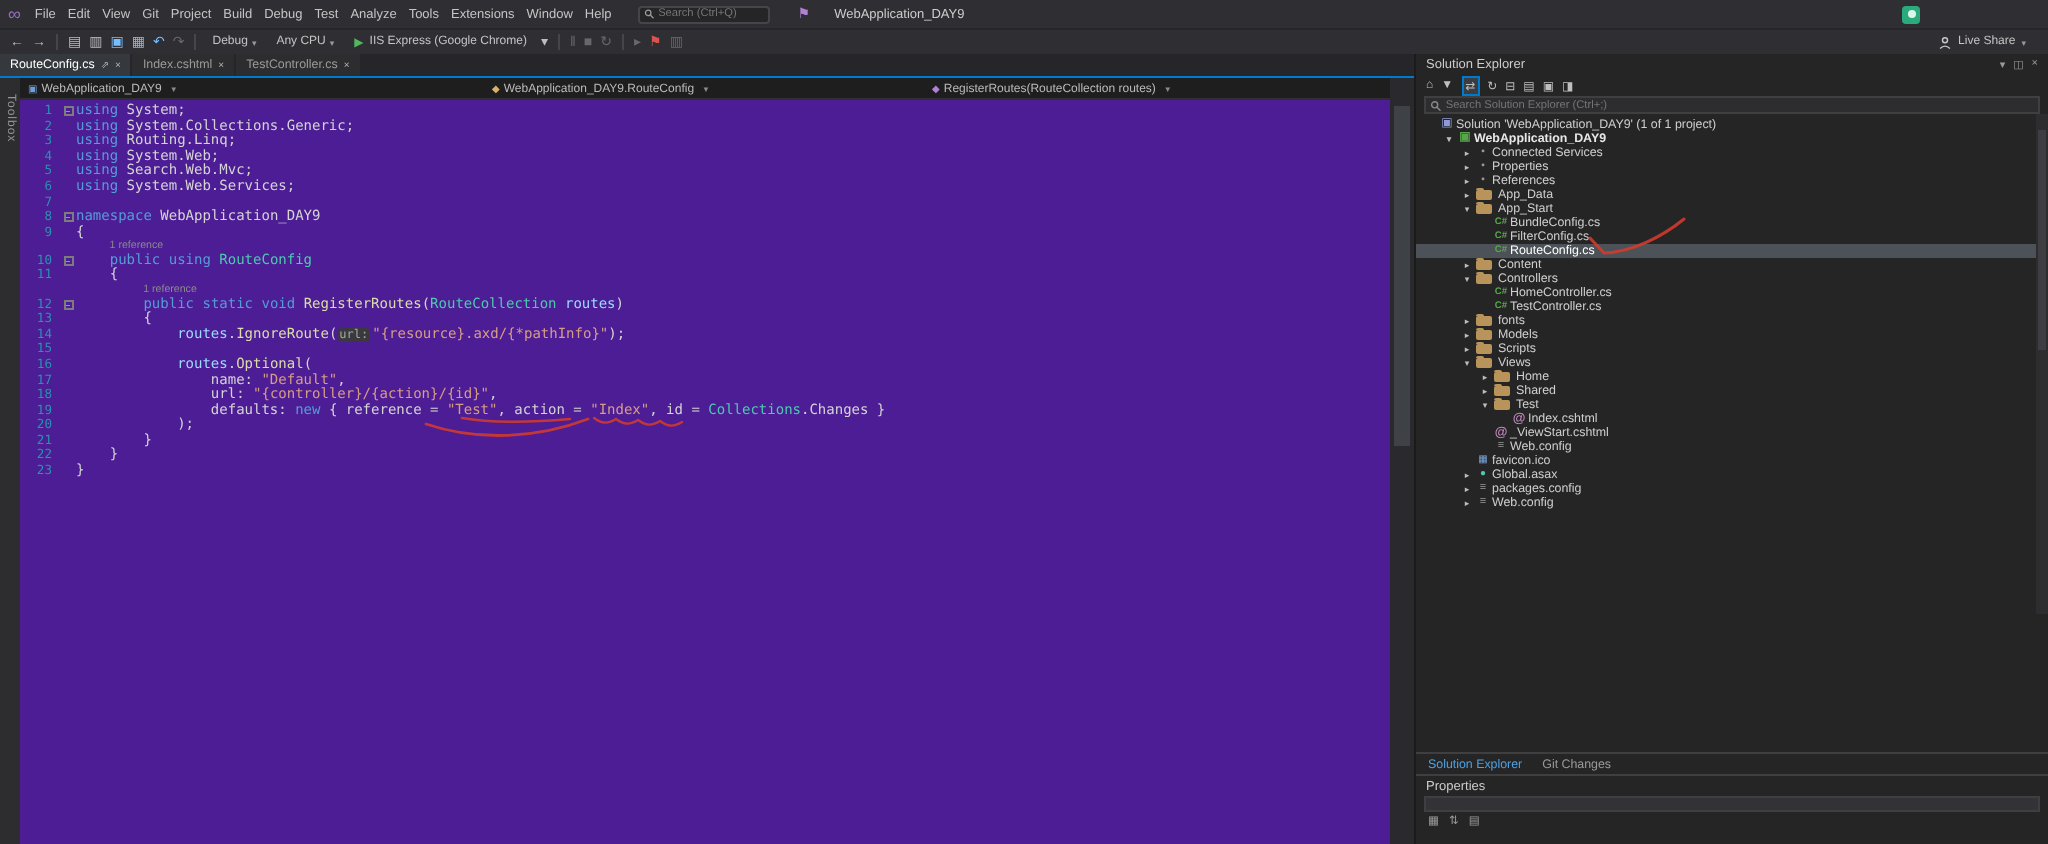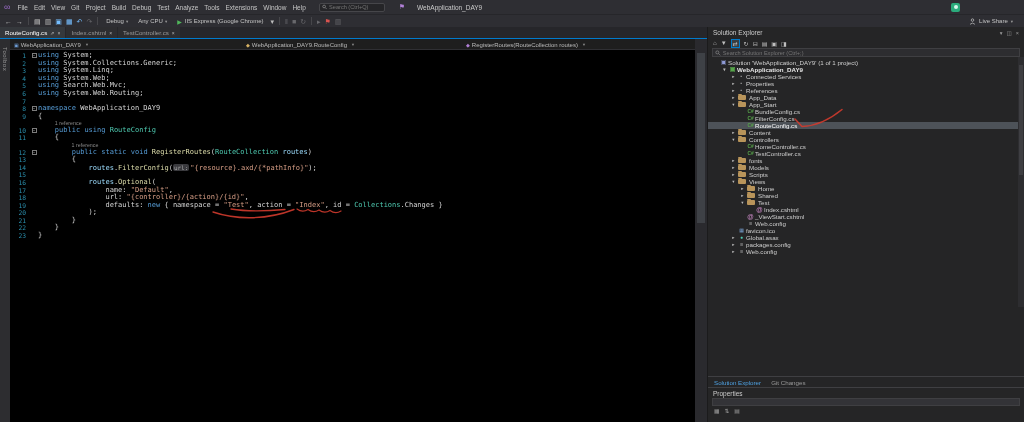--- a/index.html
+++ b/index.html
@@ -50,21 +50,21 @@
                border-bottom:1px solid #007acc; }
   .doc-tab { display:flex; align-items:center; gap:3px; padding:0 5px;
              font-size:6.2px; color:#9a9a9a; background:#2d2d30; margin-right:1px; }
   .doc-tab.active { background:#35383c; color:#ffffff; }
   .tab-btn { font-size:5px; color:#b5b5b5; }
 
   #doc-body { flex:1; display:flex; }
   #toolbox-strip { width:10px; background:#2d2d30; }
   #toolbox-strip .vtext { writing-mode:vertical-rl; font-size:6px; color:#969696;
                           margin:8px 0 0 2px; letter-spacing:0.5px; }
-  #editor-col { flex:1; background:#000000; position:relative; overflow:hidden; }
+  #editor-col { flex:1; background:#4c1d95; position:relative; overflow:hidden; }
 
   #breadcrumb { height:11px; background:#1e1e1e; border-bottom:1px solid #2f2f33;
                 position:relative; }
   .bc-seg { position:absolute; top:0; height:11px; display:flex; align-items:center;
             gap:2px; font-size:6px; color:#bbbbbb; }
   .bc-ico { font-size:5px; }
   .bc-ico.proj { color:#6f9fd8; }
   .bc-ico.cls  { color:#d8b365; }
   .bc-ico.meth { color:#b180d7; }
   .bc-caret { font-size:4px; color:#8a8a8a; margin-left:2px; }
@@ -278,36 +278,36 @@
                 <span class="ltext"><span class="tk-k">using</span><span class="tk-pl"> System;</span></span>
               </div>
               <div class="code-line">
                 <span class="gutter">2</span>
                 <span class="foldcol"></span>
                 <span class="ltext"><span class="tk-k">using</span><span class="tk-pl"> System.Collections.Generic;</span></span>
               </div>
               <div class="code-line">
                 <span class="gutter">3</span>
                 <span class="foldcol"></span>
-                <span class="ltext"><span class="tk-k">using</span><span class="tk-pl"> System.Linq;</span></span>
+                <span class="ltext"><span class="tk-k">using</span><span class="tk-pl"> Routing.Linq;</span></span>
               </div>
               <div class="code-line">
                 <span class="gutter">4</span>
                 <span class="foldcol"></span>
                 <span class="ltext"><span class="tk-k">using</span><span class="tk-pl"> System.Web;</span></span>
               </div>
               <div class="code-line">
                 <span class="gutter">5</span>
                 <span class="foldcol"></span>
                 <span class="ltext"><span class="tk-k">using</span><span class="tk-pl"> Search.Web.Mvc;</span></span>
               </div>
               <div class="code-line">
                 <span class="gutter">6</span>
                 <span class="foldcol"></span>
-                <span class="ltext"><span class="tk-k">using</span><span class="tk-pl"> System.Web.Routing;</span></span>
+                <span class="ltext"><span class="tk-k">using</span><span class="tk-pl"> System.Web.Services;</span></span>
               </div>
               <div class="code-line">
                 <span class="gutter">7</span>
                 <span class="foldcol"></span>
                 <span class="ltext"></span>
               </div>
               <div class="code-line">
                 <span class="gutter">8</span>
                 <span class="foldcol"><span class="fold-box">−</span></span>
                 <span class="ltext"><span class="tk-k">namespace</span><span class="tk-pl"> WebApplication_DAY9</span></span>
@@ -335,21 +335,21 @@
                 <span class="ltext"><span class="tk-pl">        </span><span class="tk-k">public</span><span class="tk-pl"> </span><span class="tk-k">static</span><span class="tk-pl"> </span><span class="tk-k">void</span><span class="tk-me"> RegisterRoutes</span><span class="tk-pl">(</span><span class="tk-ty">RouteCollection</span><span class="tk-va"> routes</span><span class="tk-pl">)</span></span>
               </div>
               <div class="code-line">
                 <span class="gutter">13</span>
                 <span class="foldcol"></span>
                 <span class="ltext"><span class="tk-pl">        {</span></span>
               </div>
               <div class="code-line">
                 <span class="gutter">14</span>
                 <span class="foldcol"></span>
-                <span class="ltext"><span class="tk-pl">            </span><span class="tk-va">routes</span><span class="tk-pl">.</span><span class="tk-me">FilterConfig</span><span class="tk-pl">(</span><span class="tk-hint">url:</span><span class="tk-st">"{resource}.axd/{*pathInfo}"</span><span class="tk-pl">);</span></span>
+                <span class="ltext"><span class="tk-pl">            </span><span class="tk-va">routes</span><span class="tk-pl">.</span><span class="tk-me">IgnoreRoute</span><span class="tk-pl">(</span><span class="tk-hint">url:</span><span class="tk-st">"{resource}.axd/{*pathInfo}"</span><span class="tk-pl">);</span></span>
               </div>
               <div class="code-line">
                 <span class="gutter">15</span>
                 <span class="foldcol"></span>
                 <span class="ltext"></span>
               </div>
               <div class="code-line">
                 <span class="gutter">16</span>
                 <span class="foldcol"></span>
                 <span class="ltext"><span class="tk-pl">            </span><span class="tk-va">routes</span><span class="tk-pl">.</span><span class="tk-me">Optional</span><span class="tk-pl">(</span></span>
@@ -360,21 +360,21 @@
                 <span class="ltext"><span class="tk-pl">                name: </span><span class="tk-st">"Default"</span><span class="tk-pl">,</span></span>
               </div>
               <div class="code-line">
                 <span class="gutter">18</span>
                 <span class="foldcol"></span>
                 <span class="ltext"><span class="tk-pl">                url: </span><span class="tk-st">"{controller}/{action}/{id}"</span><span class="tk-pl">,</span></span>
               </div>
               <div class="code-line">
                 <span class="gutter">19</span>
                 <span class="foldcol"></span>
-                <span class="ltext"><span class="tk-pl">                defaults: </span><span class="tk-k">new</span><span class="tk-pl"> { namespace = </span><span class="tk-st">"Test"</span><span class="tk-pl">, action = </span><span class="tk-st">"Index"</span><span class="tk-pl">, id = </span><span class="tk-ty">Collections</span><span class="tk-pl">.Changes }</span></span>
+                <span class="ltext"><span class="tk-pl">                defaults: </span><span class="tk-k">new</span><span class="tk-pl"> { reference = </span><span class="tk-st">"Test"</span><span class="tk-pl">, action = </span><span class="tk-st">"Index"</span><span class="tk-pl">, id = </span><span class="tk-ty">Collections</span><span class="tk-pl">.Changes }</span></span>
               </div>
               <div class="code-line">
                 <span class="gutter">20</span>
                 <span class="foldcol"></span>
                 <span class="ltext"><span class="tk-pl">            );</span></span>
               </div>
               <div class="code-line">
                 <span class="gutter">21</span>
                 <span class="foldcol"></span>
                 <span class="ltext"><span class="tk-pl">        }</span></span>

